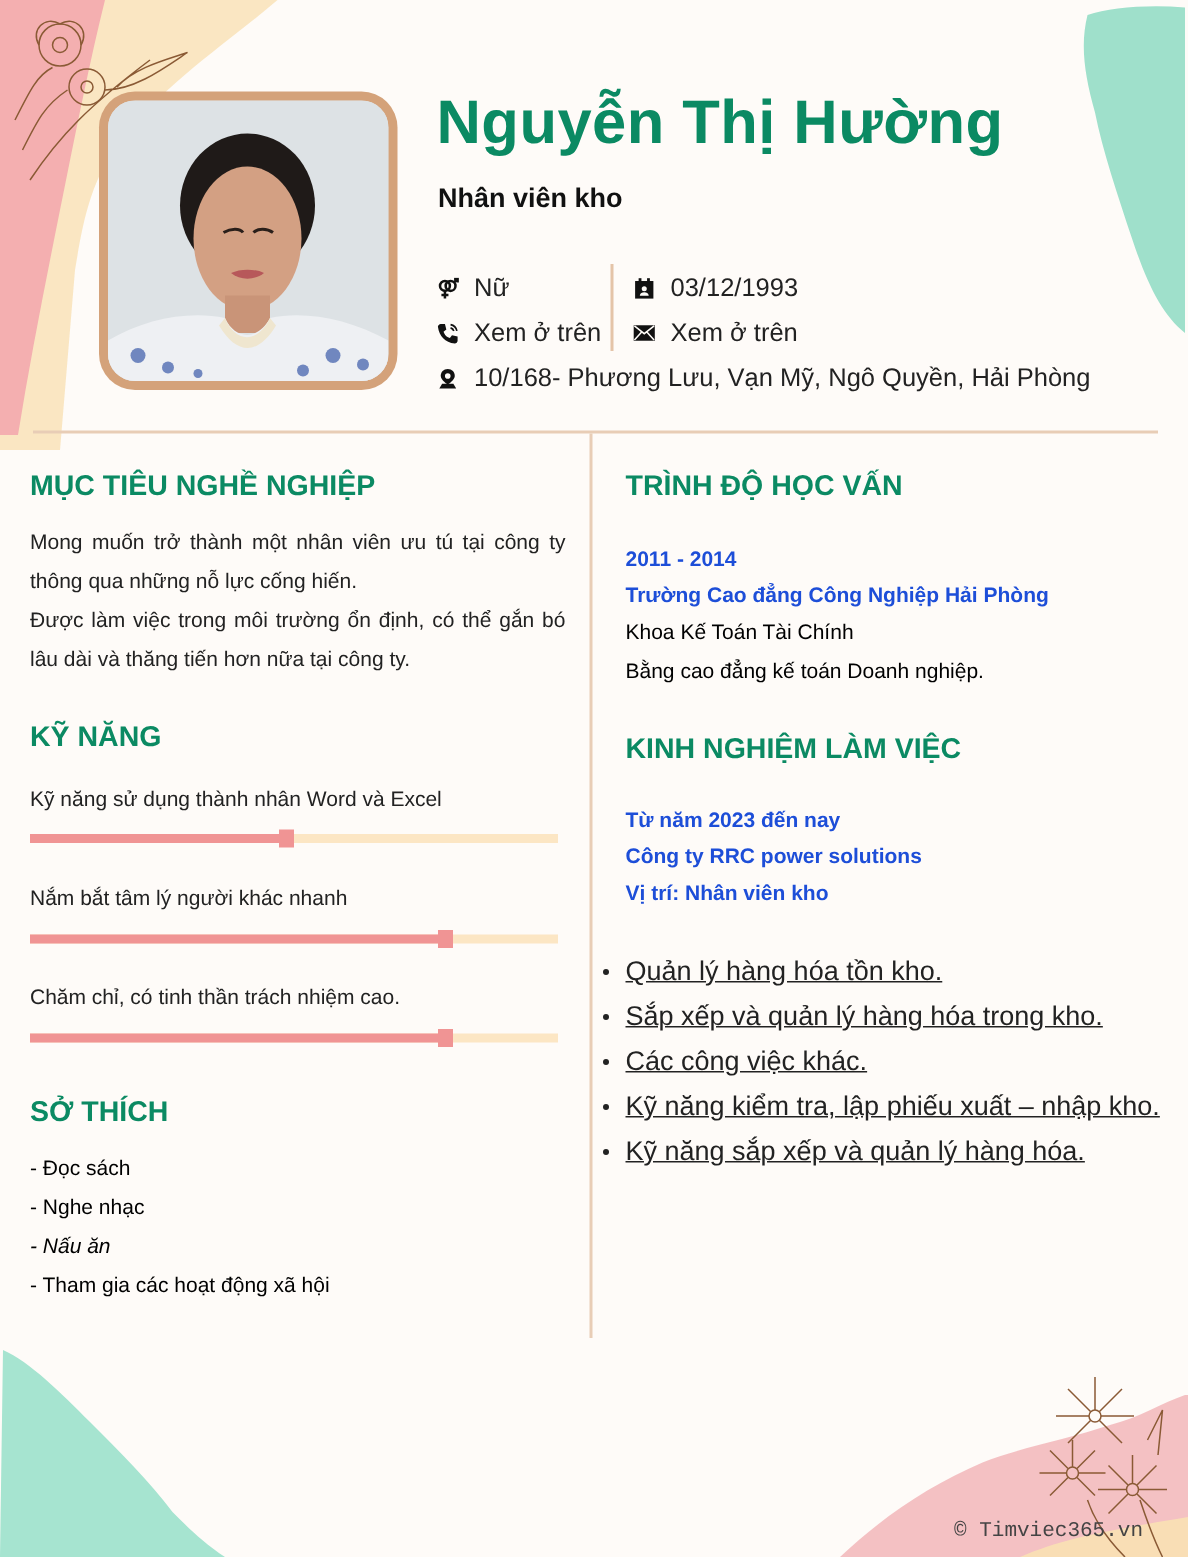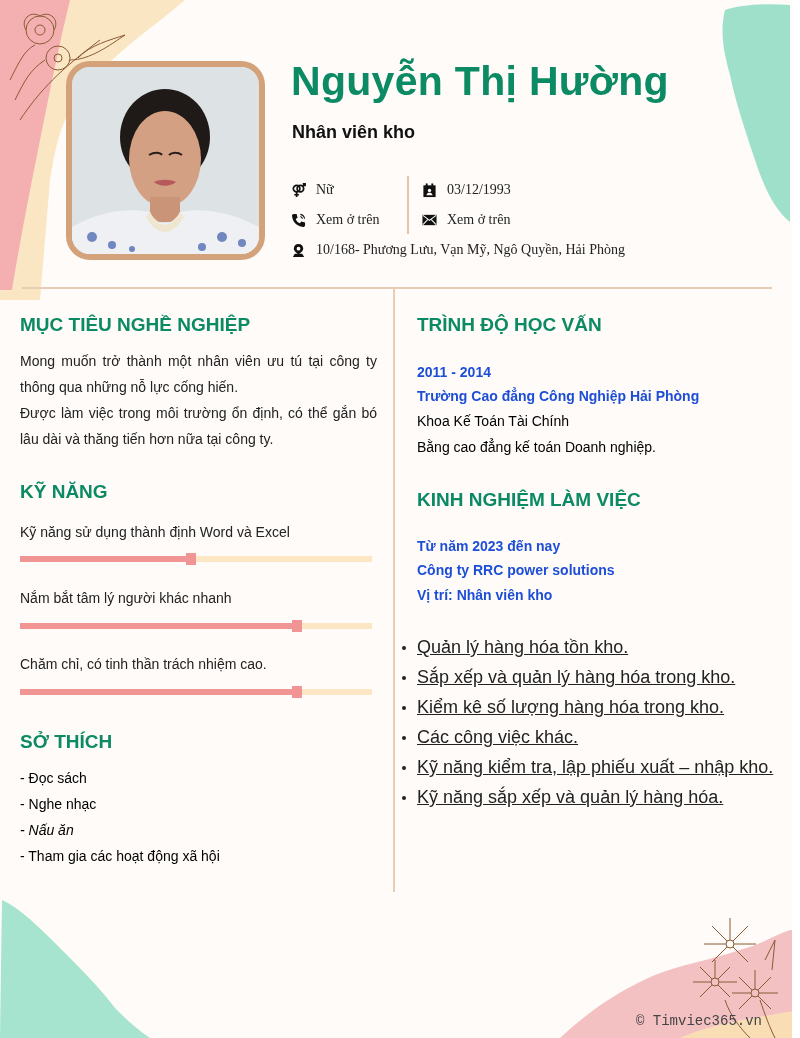--- a/index.html
+++ b/index.html
@@ -8,21 +8,21 @@
   .deco { position:absolute; pointer-events:none; }
   .page-edge { position:absolute; right:0; top:0; width:8px; height:1038px; background:#ffffff; }
 
   .photo-frame { position:absolute; left:66px; top:61px; width:199px; height:199px;
                  border-radius:24px; background:#d4a27a; box-sizing:border-box; padding:6px; }
   .photo { width:100%; height:100%; border-radius:18px; overflow:hidden; background:#dfe3e6; position:relative; }
 
   .name { position:absolute; left:291px; top:58px; font-size:41px; font-weight:bold; color:#0b8a63; letter-spacing:0.3px; white-space:nowrap; }
   .job-title { position:absolute; left:292px; top:122px; font-size:18px; font-weight:bold; color:#111; }
 
-  .info-item { position:absolute; display:flex; align-items:center; font-size:14px; color:#222; white-space:nowrap;font-family:Liberation Serif, serif; }
+  .info-item { position:absolute; display:flex; align-items:center; font-size:17px; color:#222; white-space:nowrap; }
   .info-item .ic { width:16px; height:16px; margin-right:10px; display:inline-flex; align-items:center; justify-content:center; }
   .info-divider { position:absolute; left:407px; top:176px; width:2px; height:58px; background:#e4c4a8; }
 
   .hr { position:absolute; left:22px; top:287px; width:750px; height:2px; background:#e8cdb6; }
   .vr { position:absolute; left:393px; top:289px; width:2px; height:603px; background:#e8cdb6; }
 
   .sec-title { position:absolute; font-size:19px; font-weight:bold; color:#0b8a63; white-space:nowrap; }
   .para { position:absolute; font-size:14px; line-height:26px; color:#222; text-align:justify; }
   .skill-label { position:absolute; left:20px; font-size:14px; color:#222; }
   .bar { position:absolute; left:20px; width:352px; height:6px; background:#fce6c4; }
@@ -158,21 +158,21 @@
 <div class="vr"></div>
 
 <div class="sec-title" style="left:20px;top:314px;">MỤC TIÊU NGHỀ NGHIỆP</div>
 <div class="para" style="left:20px;top:348px;width:357px;">
   <div>Mong muốn trở thành một nhân viên ưu tú tại công ty thông qua những nỗ lực cống hiến.</div>
   <div>Được làm việc trong môi trường ổn định, có thể gắn bó lâu dài và thăng tiến hơn nữa tại công ty.</div>
 </div>
 
 <div class="sec-title" style="left:20px;top:481px;">KỸ NĂNG</div>
 
-<div class="skill-label" style="top:524px;">Kỹ năng sử dụng thành định Word và Excel</div>
+<div class="skill-label" style="top:524px;">Kỹ năng sử dụng thành nhân Word và Excel</div>
 <div class="bar" style="top:556px;">
   <div class="fill" style="width:171px;"></div>
   <div class="thumb" style="left:166px;"></div>
 </div>
 
 <div class="skill-label" style="top:590px;">Nắm bắt tâm lý người khác nhanh</div>
 <div class="bar" style="top:623px;">
   <div class="fill" style="width:277px;"></div>
   <div class="thumb" style="left:272px;"></div>
 </div>
@@ -196,19 +196,18 @@
 <div class="line" style="left:417px;top:439px;">Bằng cao đẳng kế toán Doanh nghiệp.</div>
 
 <div class="sec-title" style="left:417px;top:489px;">KINH NGHIỆM LÀM VIỆC</div>
 <div class="line bold" style="left:417px;top:538px;">Từ năm 2023 đến nay</div>
 <div class="line bold" style="left:417px;top:562px;">Công ty RRC power solutions</div>
 <div class="line bold" style="left:417px;top:587px;">Vị trí: Nhân viên kho</div>
 
 <ul class="bullets">
   <li>Quản lý hàng hóa tồn kho.</li>
   <li>Sắp xếp và quản lý hàng hóa trong kho.</li>
-  <li>Kiểm kê số lượng hàng hóa trong kho.</li>
   <li>Các công việc khác.</li>
   <li>Kỹ năng kiểm tra, lập phiếu xuất – nhập kho.</li>
   <li>Kỹ năng sắp xếp và quản lý hàng hóa.</li>
 </ul>
 
 <div class="watermark">© Timviec365.vn</div>
 
 </body></html>

